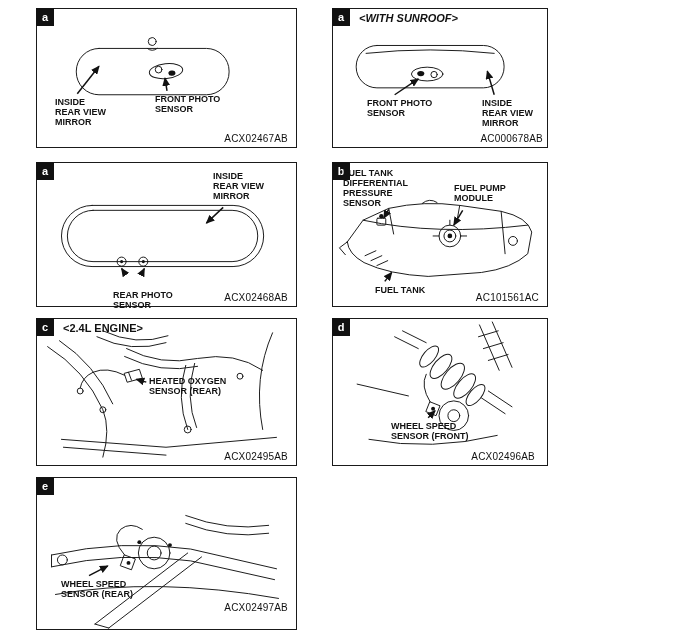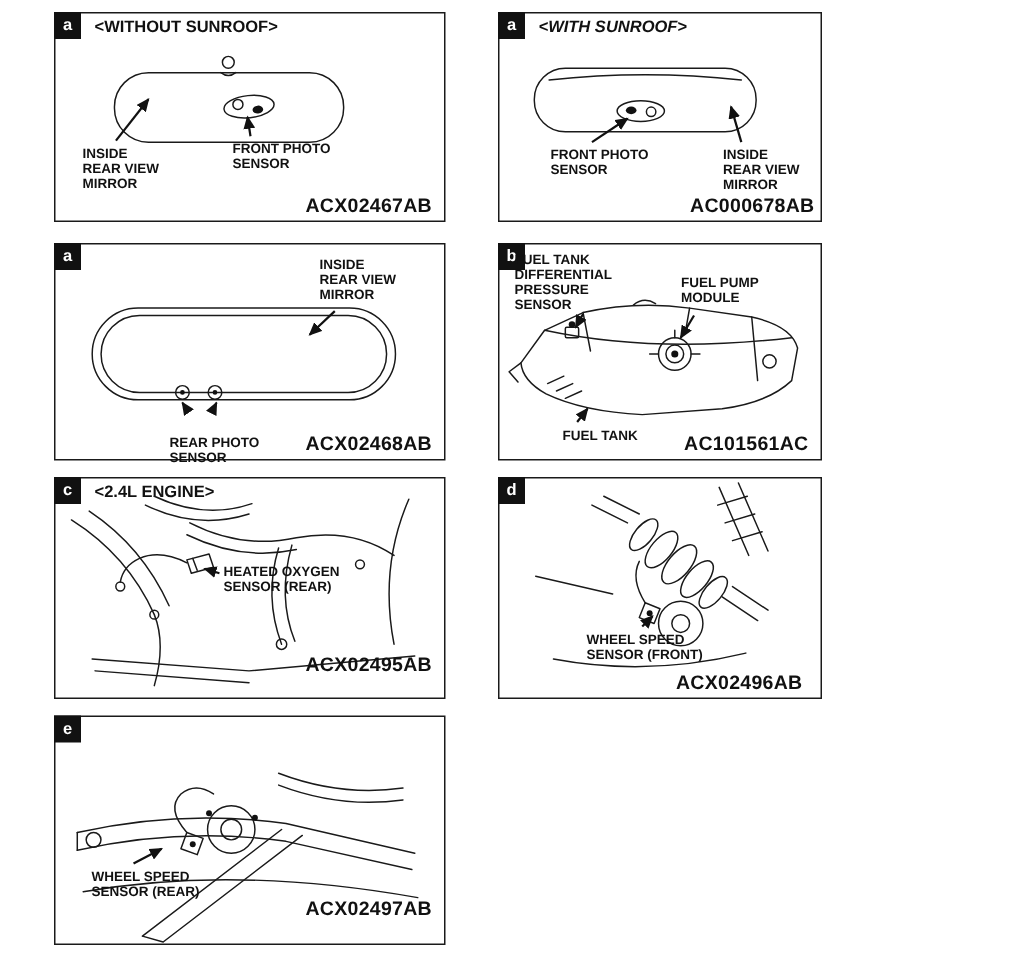--- a/index.html
+++ b/index.html
@@ -7,34 +7,33 @@
   body { font-family:"Liberation Sans", sans-serif; color:#111; }
   .page { position:relative; width:676px; height:643px; background:#ffffff; overflow:hidden; }
   .panel { position:absolute; border:1px solid #1a1a1a; background:#ffffff; }
   .badge {
     position:absolute; left:-1px; top:-1px; width:18px; height:18px;
     background:#111; color:#fff; font-weight:bold; font-size:11px;
     line-height:18px; text-align:center;
   }
   .ptitle { position:absolute; font-weight:bold; font-size:11px; line-height:15px; white-space:pre; }
   .lbl { position:absolute; font-weight:bold; font-size:9px; line-height:10px; white-space:pre-line; }
-  .code { position:absolute; font-weight:bold; font-size:13px; letter-spacing:0.2px; }
+  .code { position:absolute; font-weight:normal; font-size:10px; letter-spacing:0.2px; }
   .art { position:absolute; left:0; top:0; width:100%; height:100%; }
   .ln { fill:none; stroke:#1a1a1a; stroke-width:1; stroke-linecap:round; stroke-linejoin:round; }
   .fl { fill:#111; stroke:none; }
   .arrow { fill:none; stroke:#111; stroke-width:1.5; }
 </style>
 </head>
 <body>
 
 <div class="page">
 
   <div class="panel" style="left:36px; top:8px; width:261px; height:140px;">
     <div class="badge">a</div>
-    <div class="ptitle" style="left:26px; top:2px;">&lt;WITHOUT SUNROOF&gt;</div>
     <svg class="art" viewBox="0 0 261 140">
       <defs>
         <marker id="ah1" markerWidth="9" markerHeight="8" refX="8" refY="4" orient="auto" markerUnits="userSpaceOnUse">
           <path d="M0,0 L9,4 L0,8 Z" fill="#111"></path>
         </marker>
       </defs>
       <g class="ln">
         <rect x="39" y="40" width="155" height="47" rx="23"></rect>
         <circle cx="116" cy="33" r="4"></circle>
         <path d="M111,40 q5,4 10,0"></path>
@@ -191,21 +190,21 @@
         <path d="M92,54 L95,62"></path>
         <path d="M88,57 Q70,48 56,54 Q45,59 43,70"></path>
         <circle cx="43" cy="73" r="3"></circle>
       </g>
       <g>
         <line class="arrow" x1="110" y1="64" x2="100" y2="61" marker-end="url(#ah5)"></line>
       </g>
     </svg>
     <div class="lbl" style="left:112px; top:57px;">HEATED OXYGEN
 SENSOR (REAR)</div>
-    <div class="code" style="right:8px; bottom:15px;">ACX02495AB</div>
+    <div class="code" style="right:8px; bottom:3px;">ACX02495AB</div>
   </div>
 
   <div class="panel" style="left:332px; top:318px; width:216px; height:148px;">
     <div class="badge">d</div>
     <svg class="art" viewBox="0 0 216 148">
       <defs>
         <marker id="ah6" markerWidth="9" markerHeight="8" refX="8" refY="4" orient="auto" markerUnits="userSpaceOnUse">
           <path d="M0,0 L9,4 L0,8 Z" fill="#111"></path>
         </marker>
       </defs>

